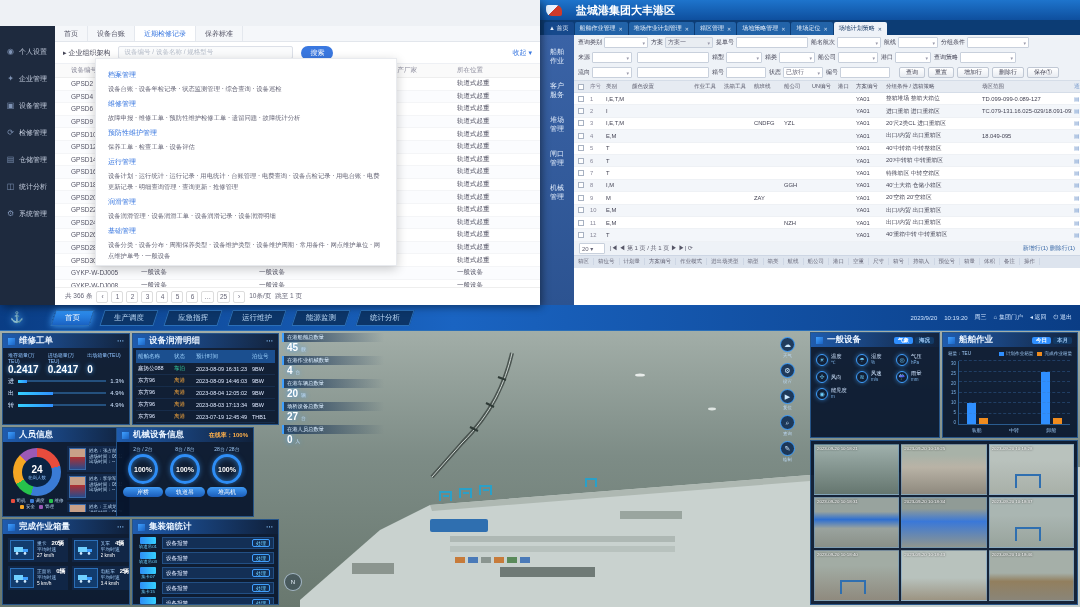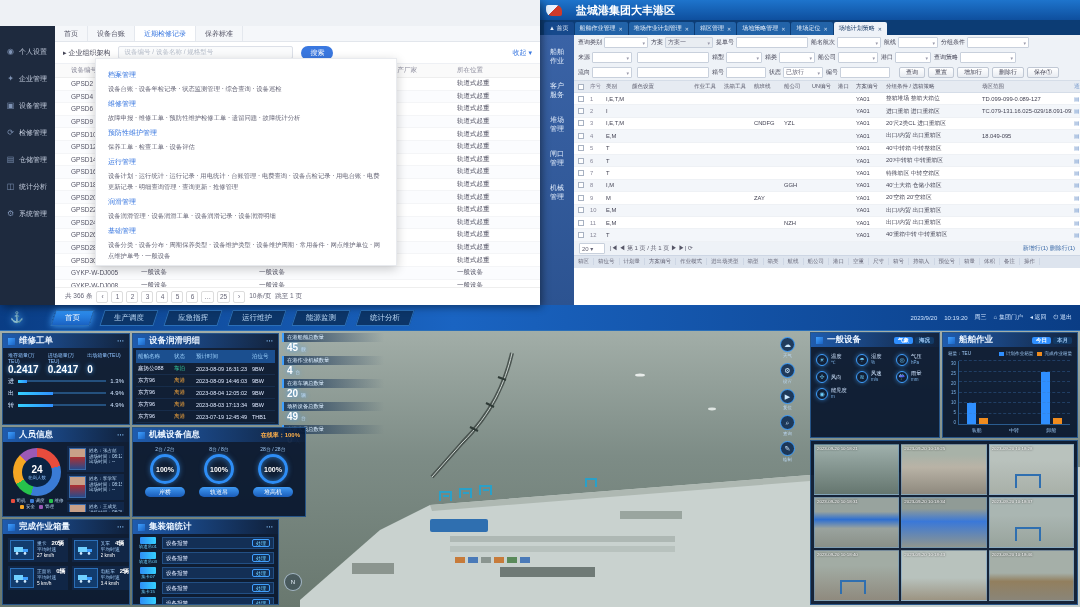--- a/index.html
+++ b/index.html
@@ -1080,21 +1080,21 @@
         <div class="ov-v"><span>4</span> <i>台</i></div>
       </div>
 
       <div class="ov-it">
         <div class="ov-l">在港车辆总数量</div>
         <div class="ov-v"><span>20</span> <i>辆</i></div>
       </div>
 
       <div class="ov-it">
         <div class="ov-l">场桥设备总数量</div>
-        <div class="ov-v"><span>49</span> <i>台</i></div>
+        <div class="ov-v"><span>27</span> <i>台</i></div>
       </div>
 
       <div class="ov-it">
         <div class="ov-l">在港人员总数量</div>
         <div class="ov-v"><span>0</span> <i>人</i></div>
       </div>
     </div>
 
   <div class="tools">
 
@@ -1294,21 +1294,21 @@
             <div class="pinfo">
               <div><span>姓名：</span><span>王成龙</span>　</div>
               <div><span>进场时间：</span><span>08:20</span></div>
 
             </div>
           </div>
         </div>
     </div>
   </div>
 
-  <div class="pnl" style="left:132px;top:122px;width:174px;height:90px">
+  <div class="pnl" style="left:116px;top:122px;width:138px;height:90px">
     <div class="p-h">
         <span class="sq"></span>
         <span>机械设备信息</span>
         <span class="badge-o">在线率：100%</span>
       </div>
     <div class="p-b">
       <div class="gauges">
 
           <div class="gg">
             <div>2台 / 2台</div>

